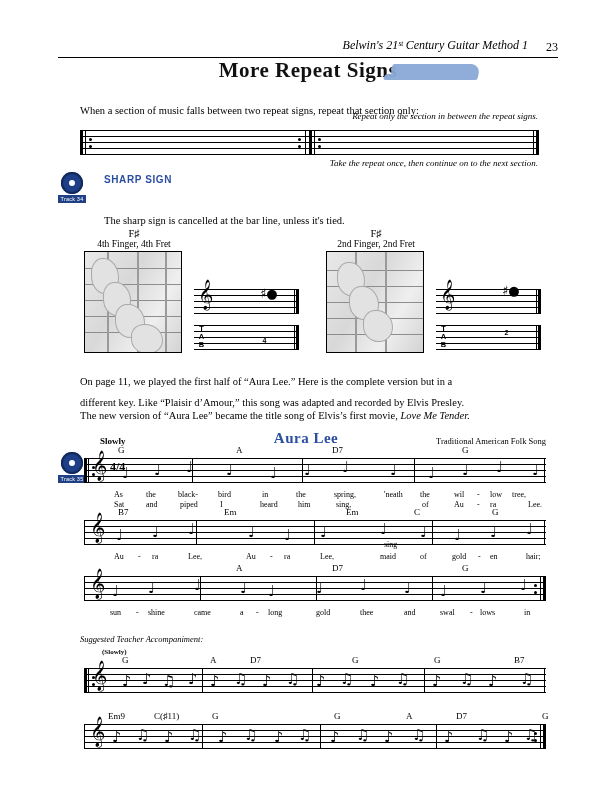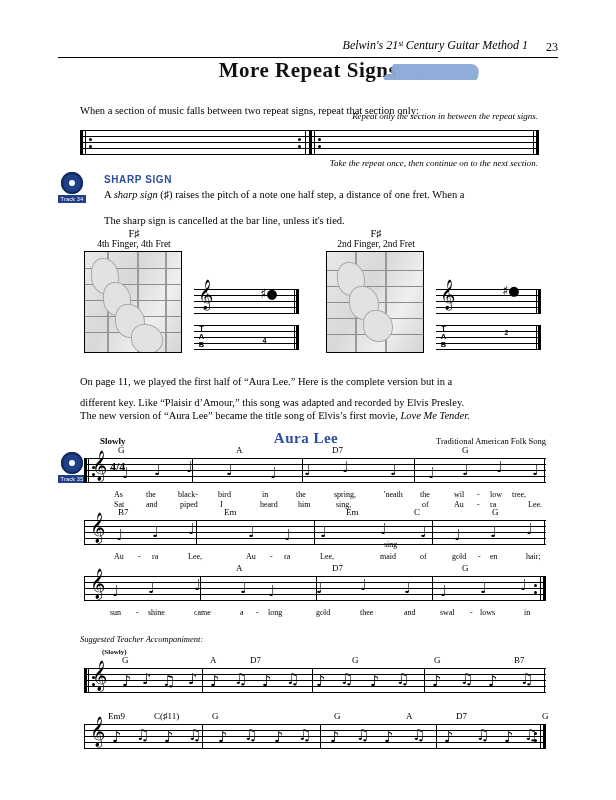--- a/index.html
+++ b/index.html
@@ -164,23 +164,20 @@
       <div class="cap-r" style="left:110px;top:34px;width:348px;">Take the repeat once, then continue on to the next section.</div>
     </div>
 
     <div class="track" style="left:0px;top:134px;">
       <div class="disc"></div>
       <div class="lbl">Track 34</div>
     </div>
 
     <div class="sect-head" style="left:46px;top:136px;">SHARP SIGN</div>
 
-    <div class="para" style="left:46px;top:150px;width:440px;">
-      <span>A </span><span class="ital">sharp sign</span><span> (♯) raises the pitch of a note one half step, a distance of one fret. When a</span>
-    </div>
     <div class="para" style="left:46px;top:176px;width:440px;">The sharp sign is cancelled at the bar line, unless it's tied.</div>
 
     <div class="chordlabel" style="left:26px;top:190px;width:100px;">
       <span class="sharpname">F♯</span>
     </div>
     <div class="chordlabel" style="left:14px;top:201px;width:124px;">4th Finger, 4th Fret</div>
 
     <div class="photo" style="left:26px;top:213px;width:96px;height:100px;">
       <div class="g1"></div>
       <div class="str" style="top:16px;"></div>

